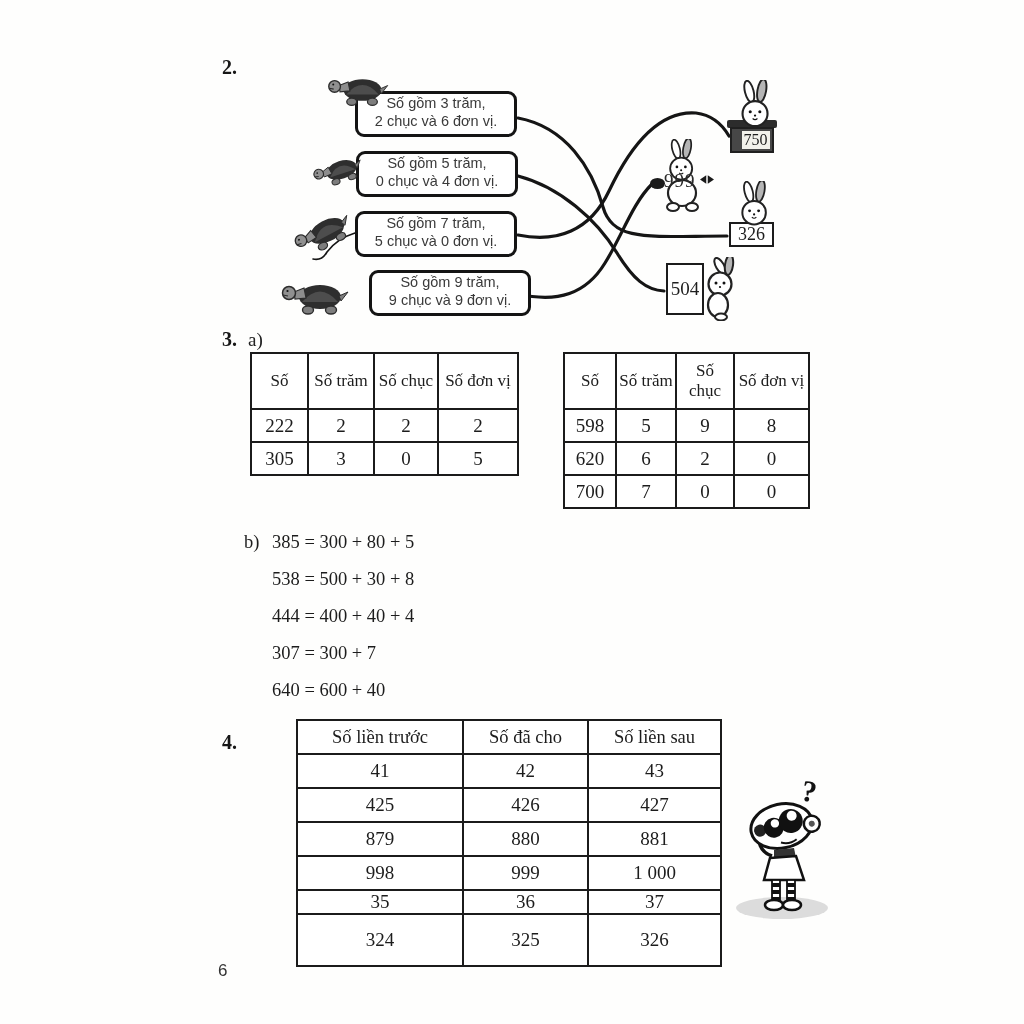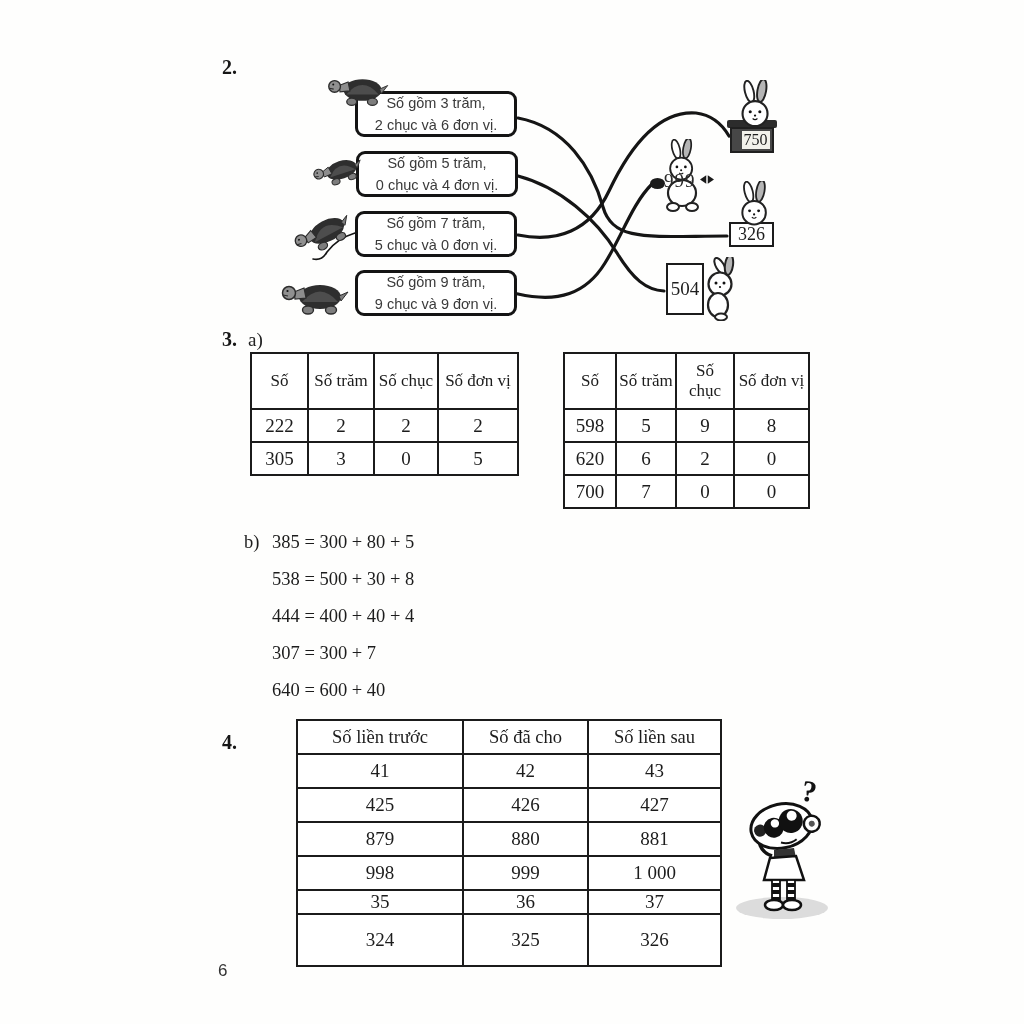--- a/index.html
+++ b/index.html
@@ -3,21 +3,21 @@
 <meta charset="utf-8">
 <style>
   html,body{margin:0;padding:0;background:#ffffff;}
   .page{position:relative;width:1024px;height:1024px;background:#fefefd;
         font-family:"Liberation Serif",serif;color:#1d1d1d;overflow:hidden;}
   .ex-num{position:absolute;font-weight:bold;font-size:20px;color:#161616;}
   .sub-label{position:absolute;font-size:19px;color:#222;}
   
   .match-box{position:absolute;width:162px;height:46px;border:3px solid #141414;
              border-radius:9px;background:#fff;display:flex;flex-direction:column;
-             justify-content:space-between;align-items:center;z-index:2;box-sizing:border-box;
+             justify-content:flex-start;align-items:center;z-index:2;box-sizing:border-box;
              font-family:"Liberation Sans",sans-serif;font-size:14.5px;line-height:18px;color:#3a3a3a;}
   .connectors{position:absolute;left:0;top:0;width:1024px;height:1024px;z-index:1;pointer-events:none;}
   .sprite{position:absolute;z-index:3;}
   .card{position:absolute;background:#fff;border:2.5px solid #1c1c1c;display:flex;
         justify-content:center;align-items:center;z-index:2;box-sizing:border-box;
         font-size:18px;color:#1e1e1e;}
   .basket-rim{position:absolute;left:727px;top:120px;width:50px;height:8px;background:#2c2c2c;
               border-radius:2px;z-index:2;}
   .basket-body{position:absolute;left:730px;top:127px;width:44px;height:26px;background:#474747;
                border:2px solid #202020;display:flex;justify-content:center;align-items:center;
@@ -100,21 +100,21 @@
     <span>2 chục và 6 đơn vị.</span>
   </div>
   <div class="match-box" style="left:356px;top:151px;">
     <span>Số gồm 5 trăm,</span>
     <span>0 chục và 4 đơn vị.</span>
   </div>
   <div class="match-box" style="left:355px;top:211px;">
     <span>Số gồm 7 trăm,</span>
     <span>5 chục và 0 đơn vị.</span>
   </div>
-  <div class="match-box" style="left:355px;top:270px;">
+  <div class="match-box" style="left:369px;top:270px;">
     <span>Số gồm 9 trăm,</span>
     <span>9 chục và 9 đơn vị.</span>
   </div>
 
   <svg class="sprite" style="left:734px;top:80px;width:44px;height:50px">
       <use href="#rabbit-head"></use>
     </svg>
   <div class="basket-rim"></div>
   <div class="basket-body">
     <span>750</span>

